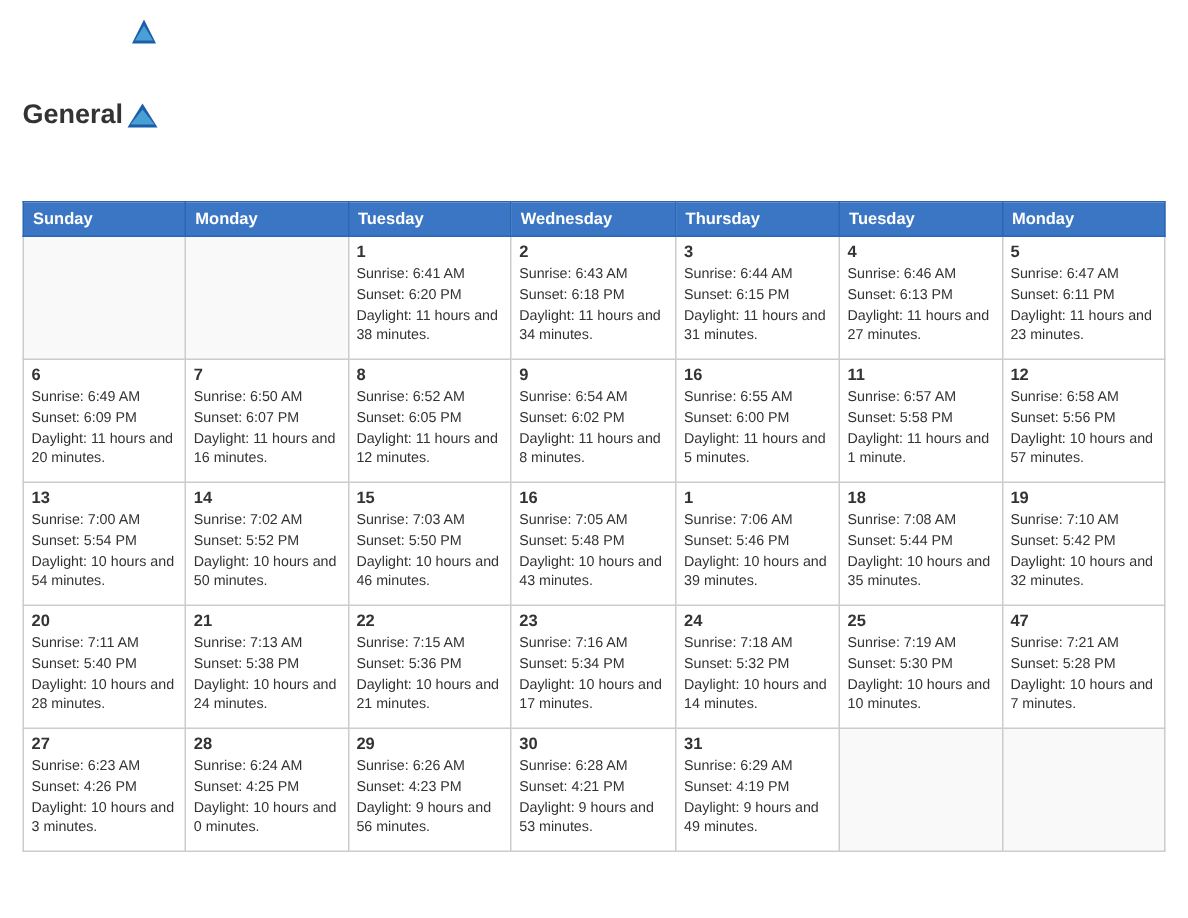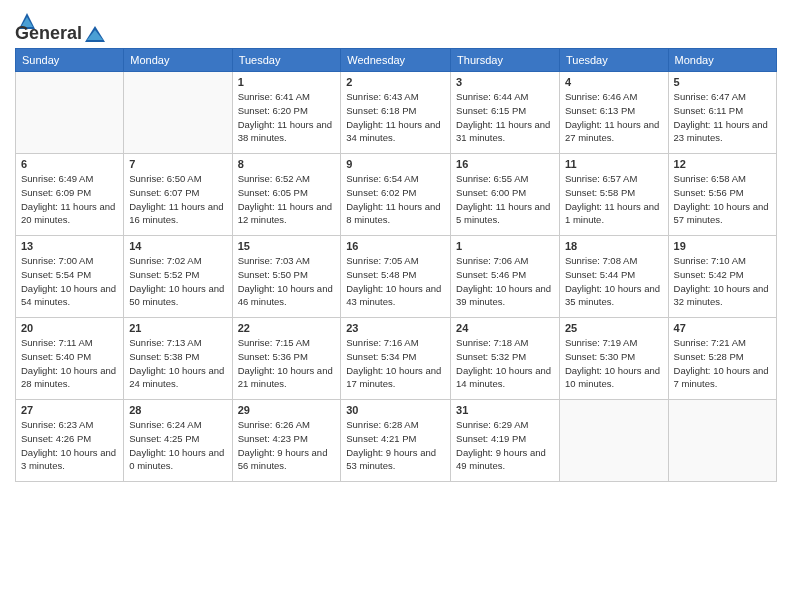--- a/index.html
+++ b/index.html
@@ -18,21 +18,22 @@
     }
     .header {
       display: flex;
       justify-content: space-between;
       align-items: flex-start;
       margin-bottom: 8px;
     }
     .logo {
       display: flex;
       flex-direction: column;
-      align-items: flex-start;
+      align-items: flex-end;
+      gap: 43px;
     }
     .logo-text {
       display: flex;
       align-items: center;
       font-size: 18px;
       font-weight: bold;
     }
     .logo-general {
       color: #333;
     }
@@ -57,21 +58,21 @@
       width: 100%;
       border-collapse: collapse;
       font-size: 10px;
     }
     .calendar thead tr th {
       background: #3a76c4;
       color: #fff;
       text-align: left;
       padding: 5px 6px;
       font-size: 11px;
-      font-weight: normal;
+      font-weight: bold;
       border: 1px solid #2a66b4;
     }
     .calendar tbody tr td {
       border: 1px solid #ccc;
       vertical-align: top;
       padding: 4px 5px;
       height: 82px;
       width: 113px;
       color: #333;
     }

